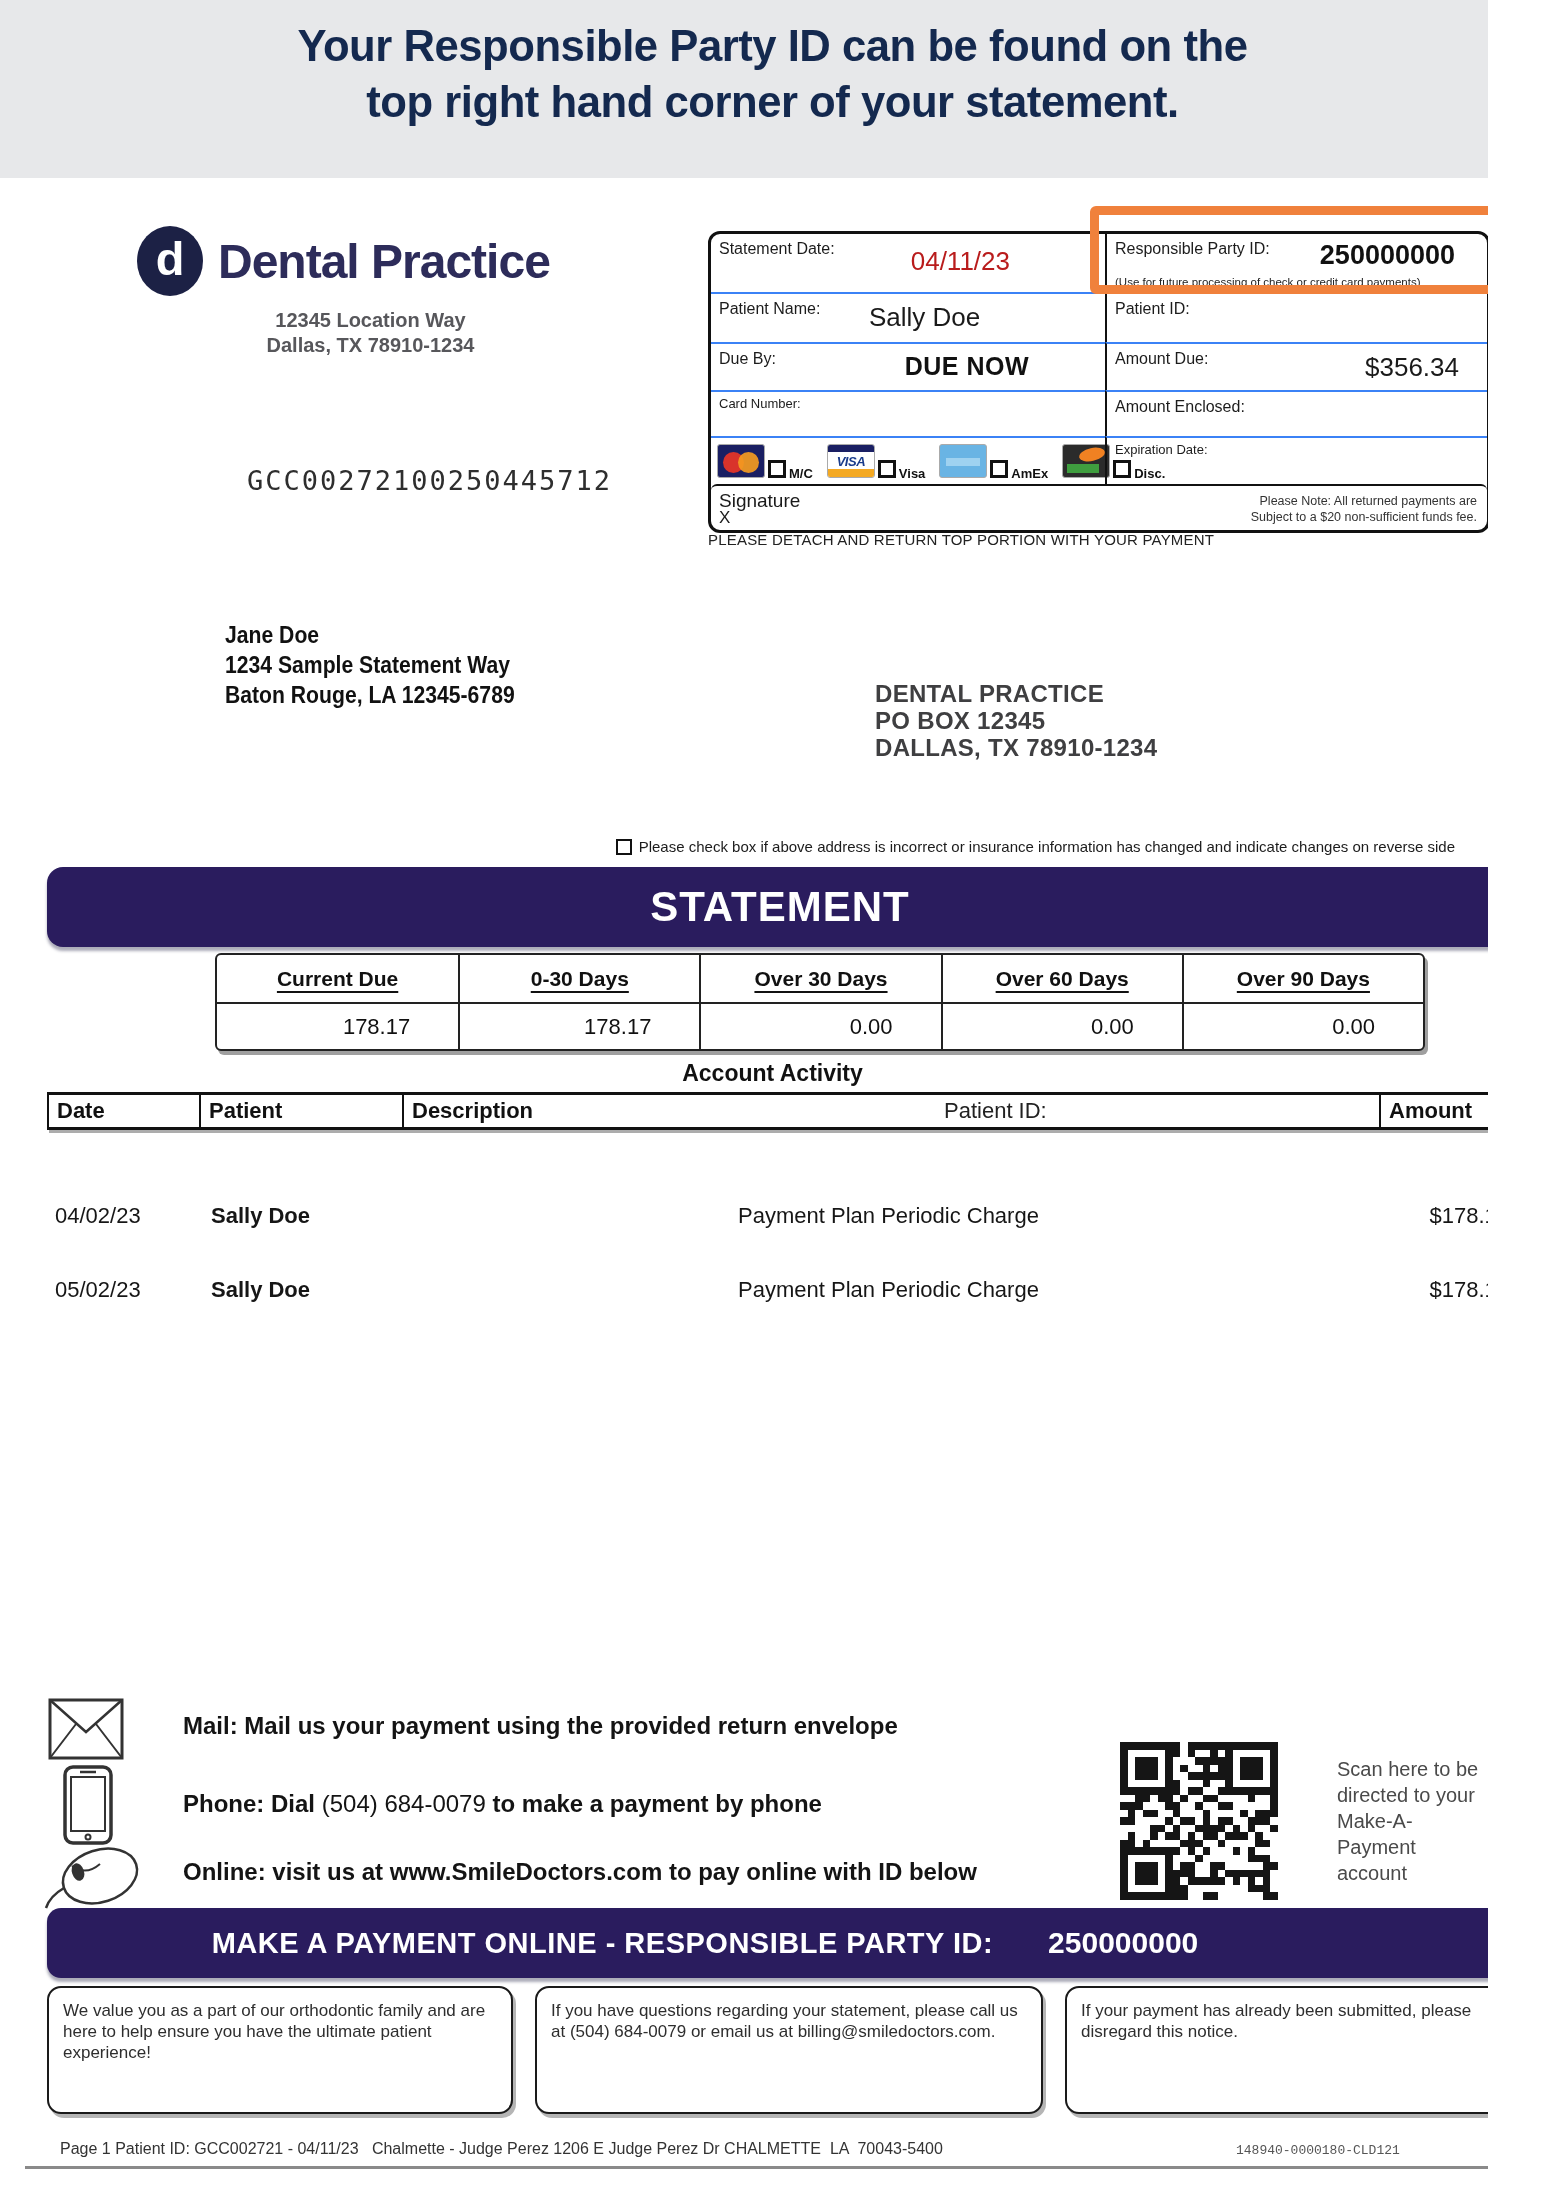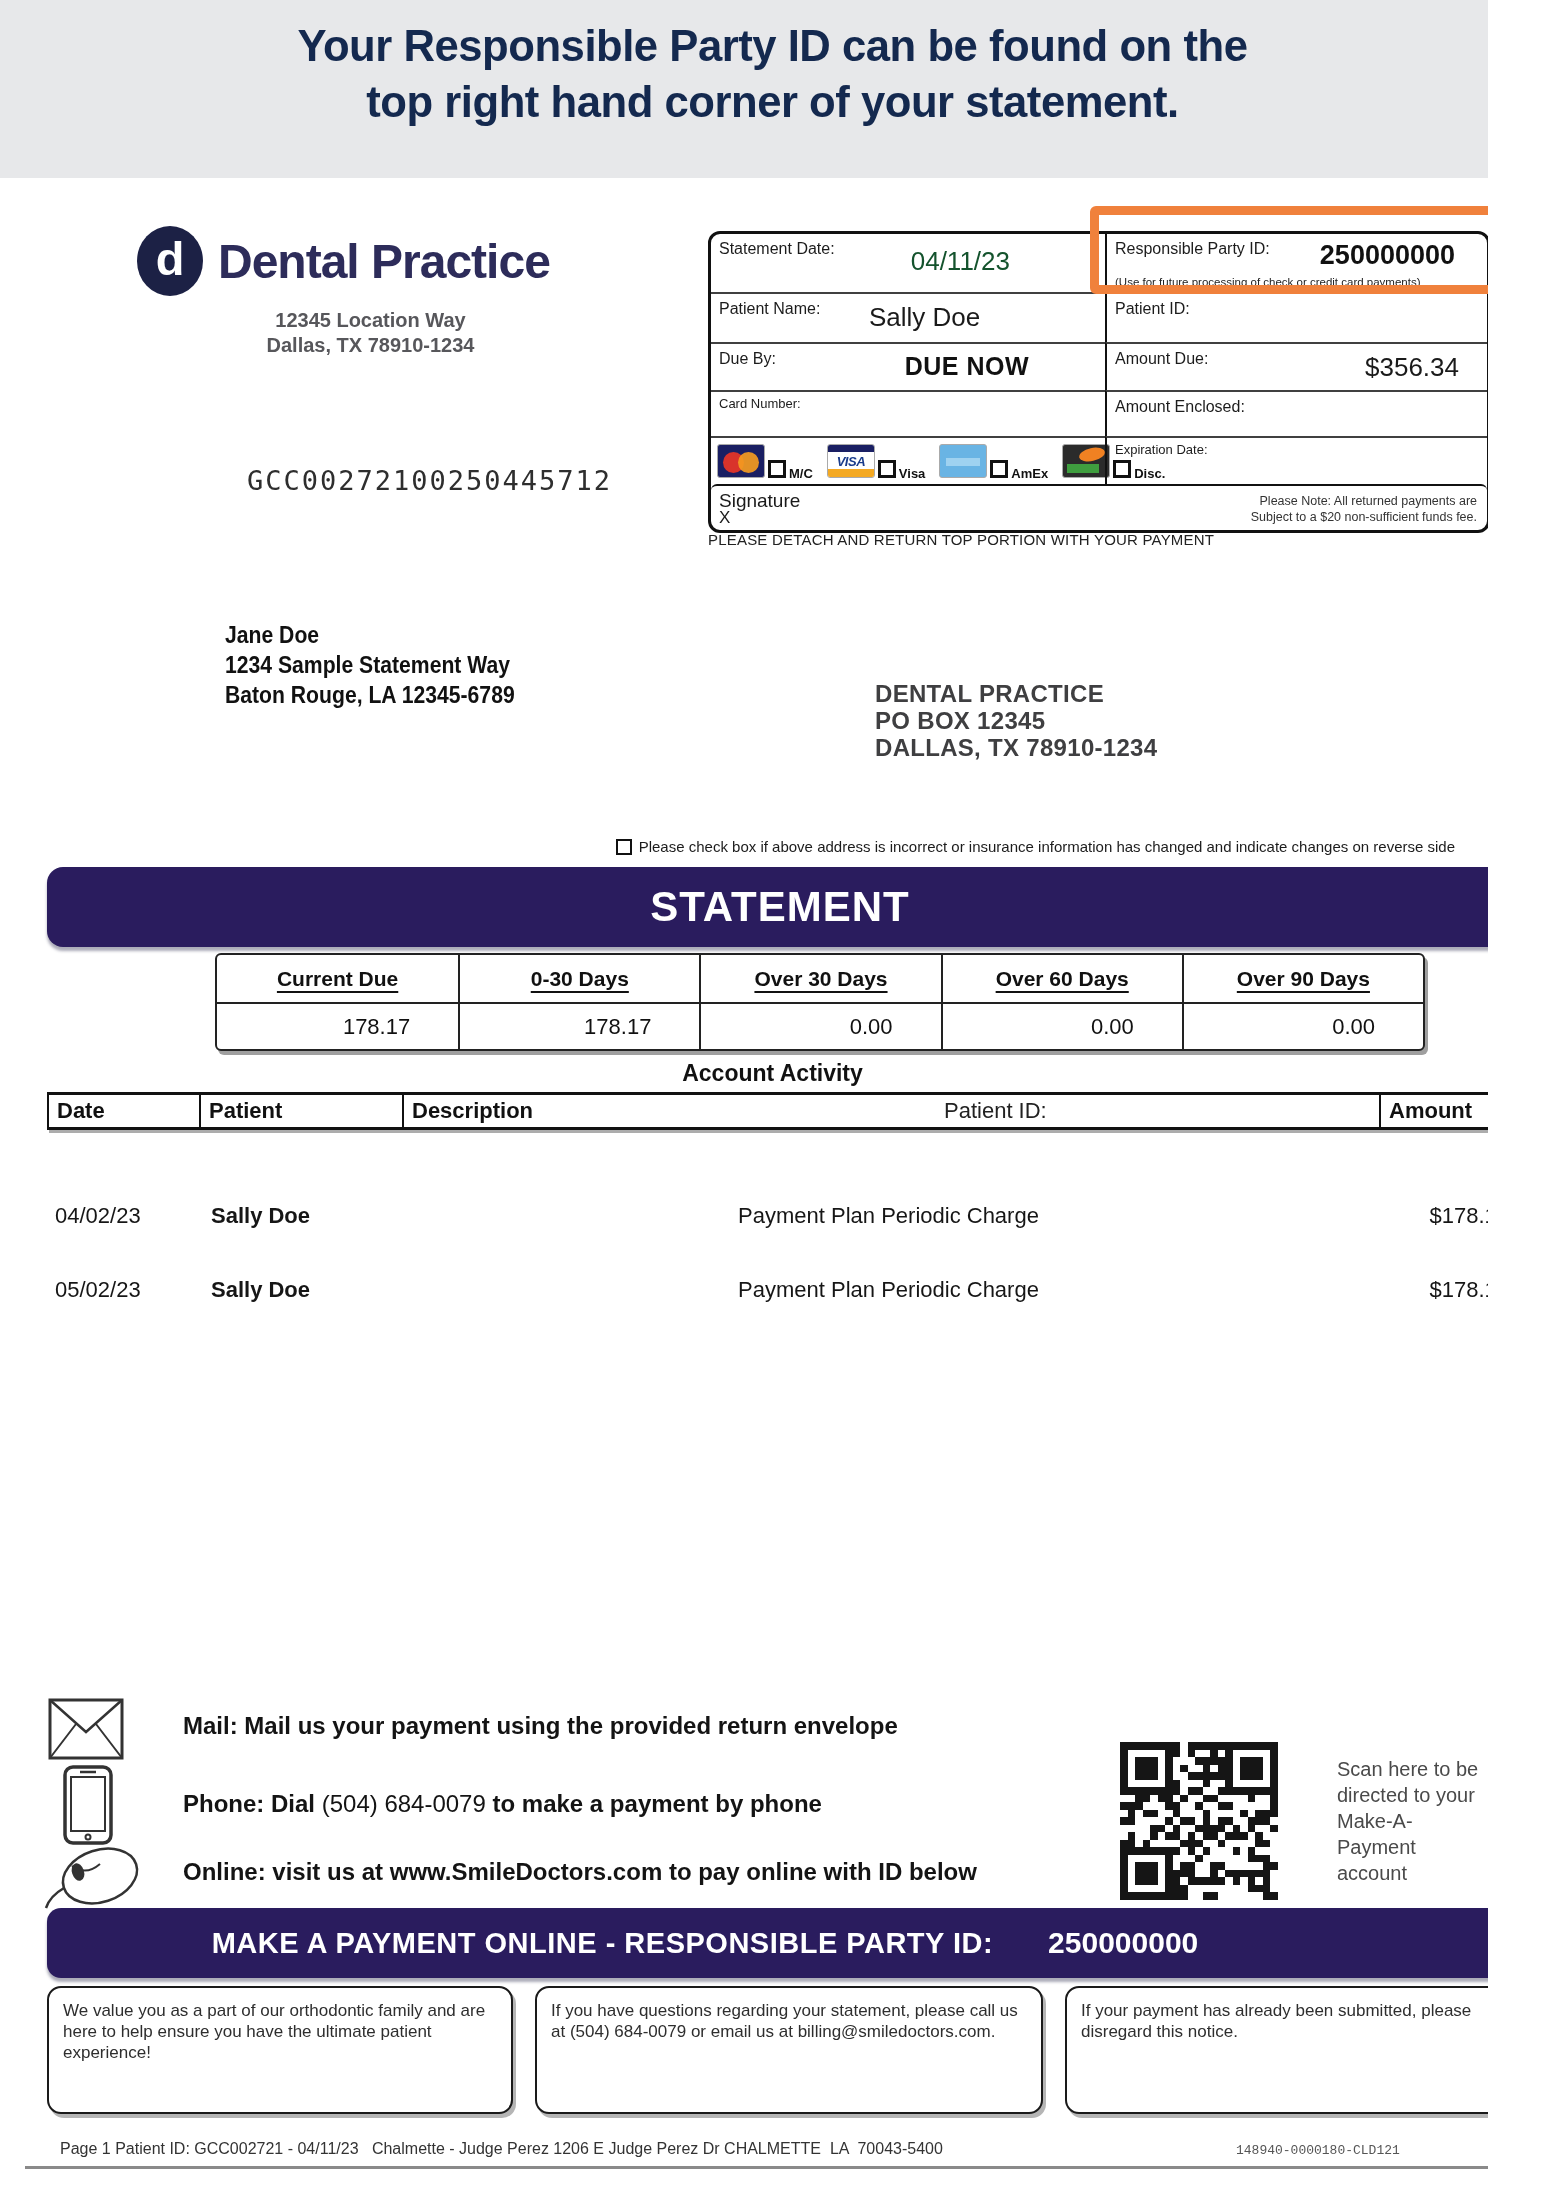--- a/index.html
+++ b/index.html
@@ -13,26 +13,26 @@
 
   
   .logo-circle { position:absolute; left:137px; top:226px; width:66px; height:70px; border-radius:50%; background:#1c2145; color:#fff; font-size:47px; font-weight:bold; text-align:center; line-height:66px; }
   .practice-name { position:absolute; left:218px; top:234px; font-size:48px; font-weight:bold; color:#2d2c5a; letter-spacing:-1px; }
   .practice-address { position:absolute; left:258px; top:308px; width:225px; text-align:center; font-size:20px; font-weight:bold; color:#57575b; line-height:25px; }
   .ocr-line { position:absolute; left:247px; top:465px; font-family:"DejaVu Sans Mono", monospace; font-size:27px; color:#2e2e2e; letter-spacing:2px; }
 
   
   .stub { position:absolute; left:708px; top:222px; width:782px; height:302px; border:3px solid #111; border-radius:12px; display:grid; grid-template-columns:394px 382px; grid-template-rows:58px 50px 48px 46px 48px 1fr; background:#fff;margin-top:9px; }
   .scell { position:relative; }
-  .bt { border-top:2px solid #404040;padding-left:16px; }
+  .bt { border-top:2px solid #3b82f6;padding-left:16px; }
   .bl { border-left:2px solid #111; }
   .sig { grid-column:1 / 3; border-top:2px solid #111;border-radius:6px; }
   .slabel { position:absolute; left:8px; top:6px; font-size:16px; color:#1c1c1c; }
   .slabel.small { font-size:13px; top:4px; }
-  .v-date { position:absolute; right:95px; top:12px; font-size:26px; color:#14532d; }
+  .v-date { position:absolute; right:95px; top:12px; font-size:26px; color:#b91c1c; }
   .v-name { position:absolute; left:158px; top:8px; font-size:26px; color:#1a1a1a; }
   .v-due  { position:absolute; right:76px; top:8px; font-size:25px; font-weight:bold; color:#111; letter-spacing:0.5px; }
   .v-rpid { position:absolute; right:32px; top:6px; font-size:27px; font-weight:bold; color:#111; }
   .rp-note { position:absolute; left:8px; bottom:4px; font-size:11.5px; color:#222; white-space:nowrap; }
   .v-amt  { position:absolute; right:28px; top:8px; font-size:26px; color:#1a1a1a; }
   .sig-label { position:absolute; left:8px; top:4px; font-size:19px; color:#1a1a1a; }
   .sig-x { position:absolute; left:8px; bottom:2px; font-size:17px; color:#1a1a1a; }
   .ret-note { position:absolute; right:10px; top:7px; text-align:right; font-size:12.5px; line-height:16px; color:#333; }
 
   

